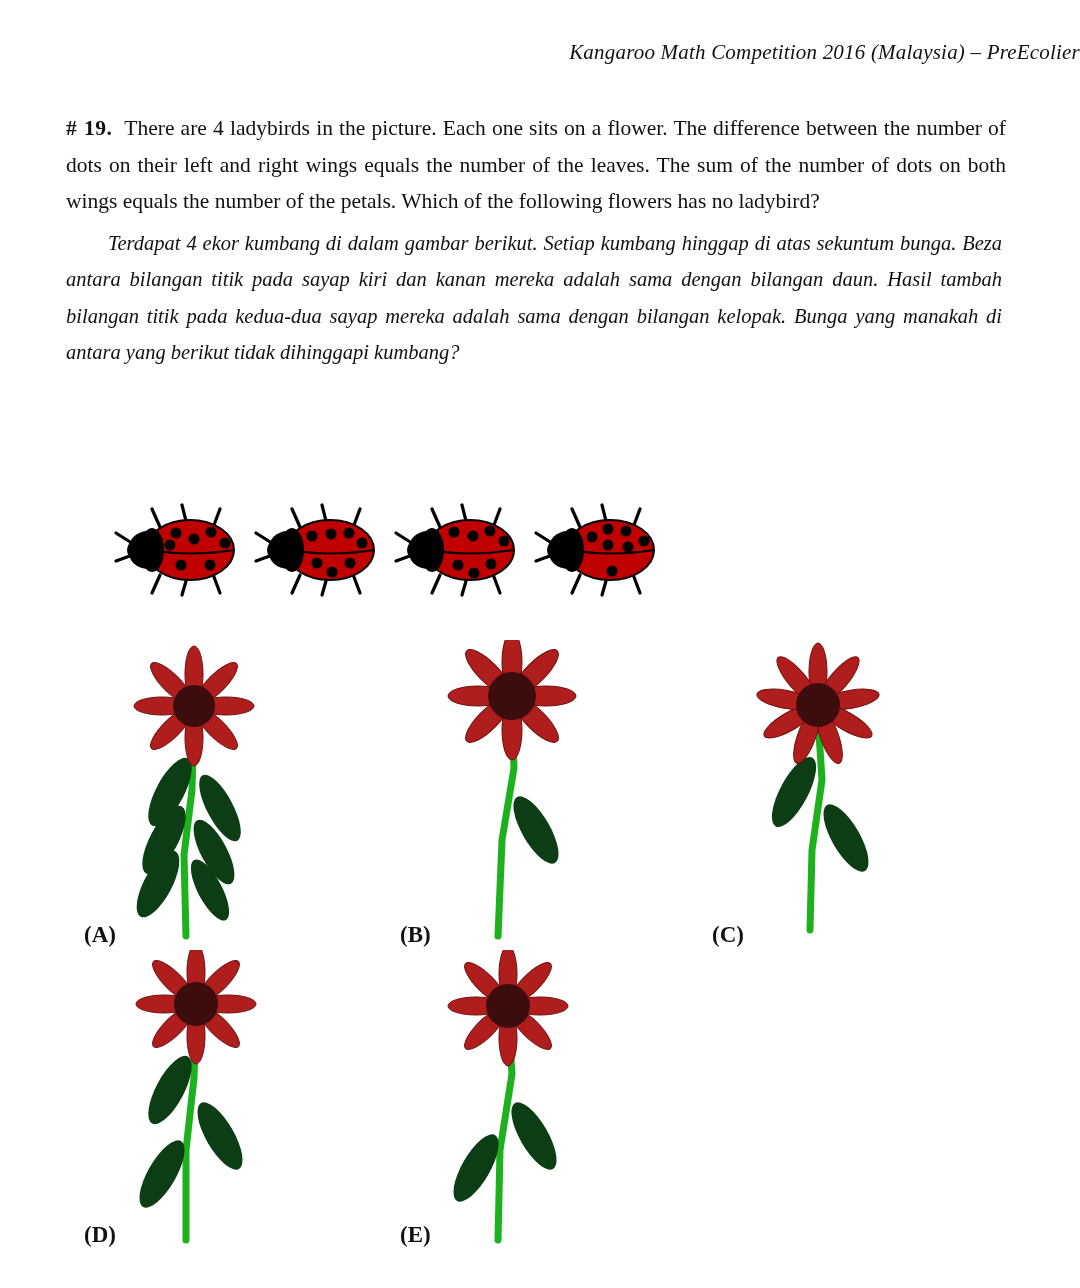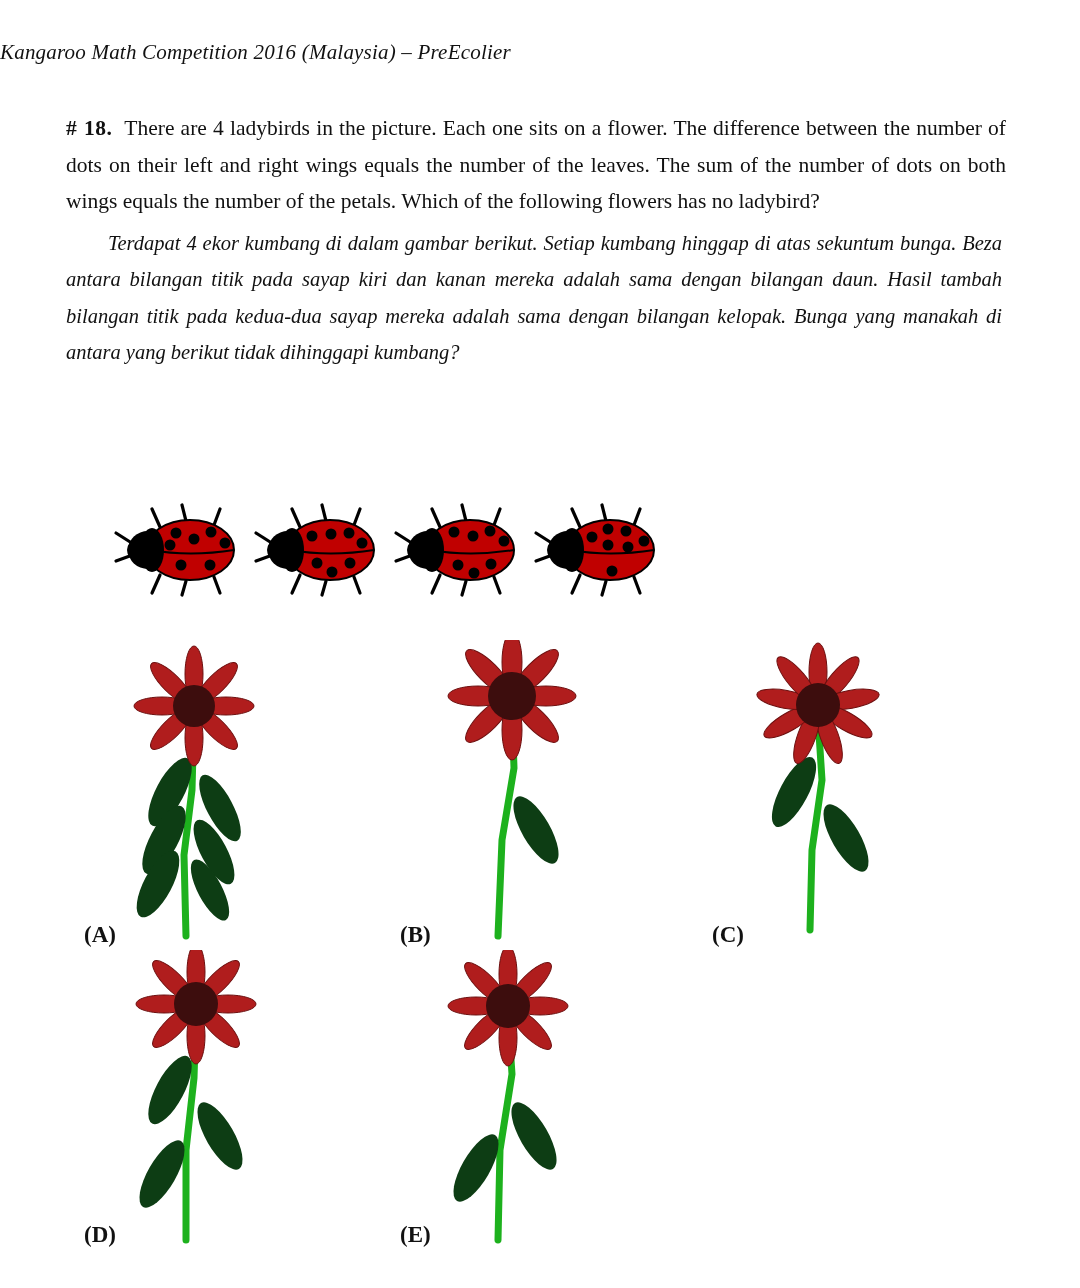--- a/index.html
+++ b/index.html
@@ -20,21 +20,21 @@
     position: absolute;
     inset: 0;
   }
 
   
   .doc-header {
     position: absolute;
     top: 40px;
     left: 0;
     width: 1080px;
-    text-align: left;
+    text-align: right;
     font-style: italic;
     font-size: 21px;
     letter-spacing: 0.2px;
     color: #111;
   }
 
   
   .textblock {
     position: absolute;
     left: 66px;
@@ -116,21 +116,21 @@
   .lbl-e { left: 400px; top: 1222px; }
 </style>
 </head>
 <body>
 
 <div class="page">
 
   <div class="doc-header">Kangaroo Math Competition 2016 (Malaysia) – PreEcolier</div>
 
   <div class="textblock">
-    <p class="para-en"><span class="qnum"># 18.</span>&nbsp; <span>There are 4 ladybirds in the picture. Each one sits on a flower. The difference between the number of dots on their left and right wings equals the number of the leaves. The sum of the number of dots on both wings equals the number of the petals. Which of the following flowers has no ladybird?</span></p>
+    <p class="para-en"><span class="qnum"># 19.</span>&nbsp; <span>There are 4 ladybirds in the picture. Each one sits on a flower. The difference between the number of dots on their left and right wings equals the number of the leaves. The sum of the number of dots on both wings equals the number of the petals. Which of the following flowers has no ladybird?</span></p>
     <p class="para-ms">Terdapat 4 ekor kumbang di dalam gambar berikut. Setiap kumbang hinggap di atas sekuntum bunga. Beza antara bilangan titik pada sayap kiri dan kanan mereka adalah sama dengan bilangan daun. Hasil tambah bilangan titik pada kedua-dua sayap mereka adalah sama dengan bilangan kelopak. Bunga yang manakah di antara yang berikut tidak dihinggapi kumbang?</p>
   </div>
 
   <div class="figure">
 
     <div class="ladybird-row">
 
       <svg class="bug bug-0" width="140" height="95" viewBox="0 0 140 95">
         <g stroke="#000" stroke-width="3.2" stroke-linecap="round">
           <line x1="30" y1="44" x2="8" y2="30"></line>

